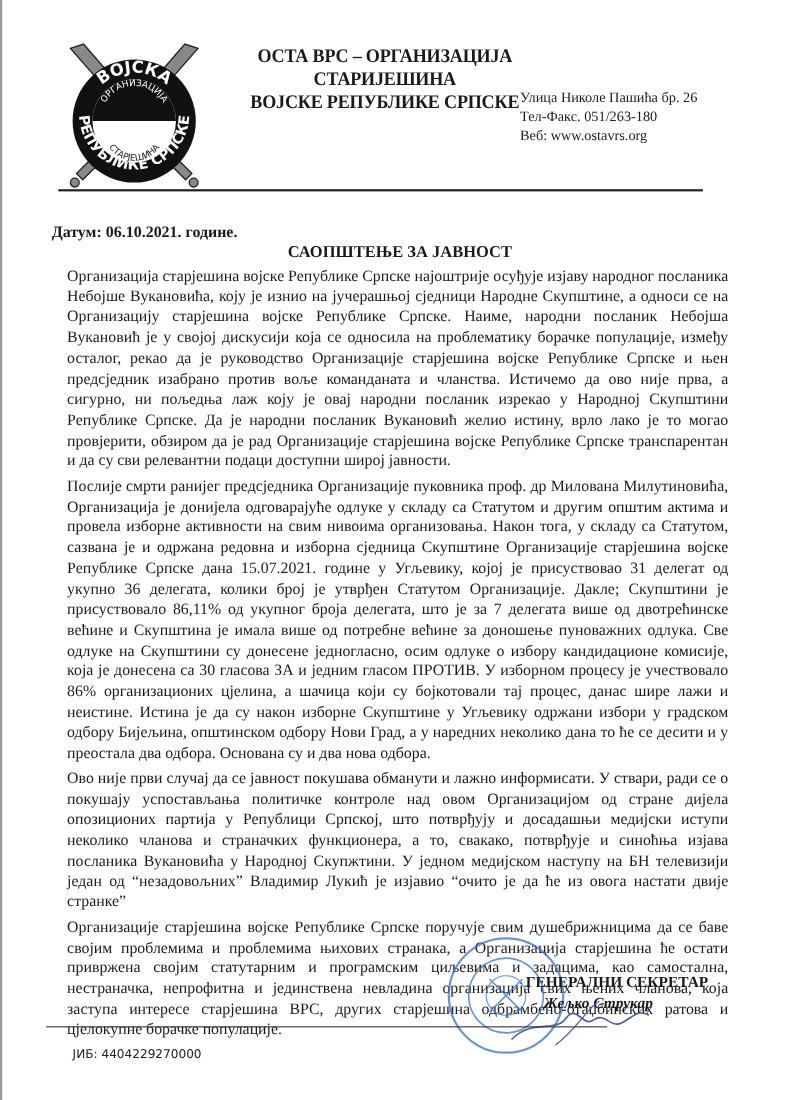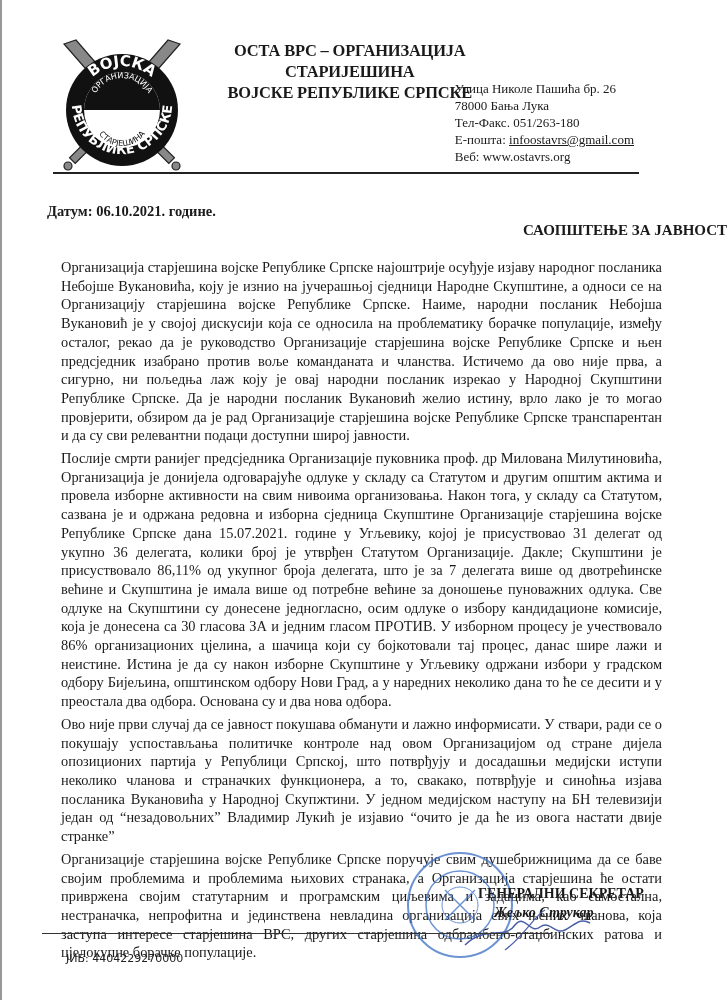--- a/index.html
+++ b/index.html
@@ -4,22 +4,22 @@
 <style>
   html, body { margin:0; padding:0; background:#ffffff; }
   body { width:727px; height:1000px; position:relative; overflow:hidden; font-family:"Liberation Serif", serif; color:#1a1a1a; }
   .left-border { position:absolute; left:0; top:0; width:2px; height:1000px; background:#444; opacity:0.55; }
   .logo { position:absolute; left:58px; top:38px; width:128px; height:140px; }
   .org-title { position:absolute; left:190px; top:40px; width:340px; text-align:center; font-weight:bold; font-size:17.5px; line-height:21px; letter-spacing:-0.2px; transform:scaleX(0.94); transform-origin:left top; }
   .contact { position:absolute; right:93px; top:80px; text-align:left; font-size:13px; line-height:17px; }
   .contact .email { text-decoration:underline; }
   .header-rule { position:absolute; left:53px; top:235px; width:586px; height:1.5px; background:#222; top:235px; }
   .date { position:absolute; left:47px; top:203px; font-weight:bold; font-size:14.5px; }
-  .doc-title { position:absolute; left:0; width:727px; top:222px; text-align:right; font-weight:bold; font-size:15px; }
-  .body-text { position:absolute; left:61px; top:258px; width:601px; font-size:14.4px; line-height:18.7px; text-align:justify; }
+  .doc-title { position:absolute; left:0; width:727px; top:222px; text-align:center; font-weight:bold; font-size:15px; }
+  .body-text { position:absolute; left:61px; top:242px; width:601px; font-size:14.4px; line-height:18.7px; text-align:justify; }
   .body-text p { margin:0 0 4px 0; }
   .stamp { position:absolute; left:405px; top:850px; width:110px; height:110px; opacity:0.75; }
   .signature-block { position:absolute; left:478px; top:884px; font-weight:bold; font-size:14px; line-height:19px; }
   .signature-block .name { font-style:italic; padding-left:16px; }
   .sig-scribble { position:absolute; left:455px; top:905px; width:140px; height:50px; }
   .footer-rule { position:absolute; left:42px; top:933px; width:510px; height:1px; background:#333; }
   .footer { position:absolute; left:66px; top:950px; font-family:"DejaVu Sans", sans-serif; font-size:11px; line-height:18px; color:#222; }
   .footer b { font-weight:normal; }
 </style>
 </head>
@@ -63,23 +63,21 @@
   </text>
 </svg>
 
 <div class="org-title">
   <div>ОСТА ВРС – ОРГАНИЗАЦИЈА СТАРИЈЕШИНА</div>
   <div>ВОЈСКЕ РЕПУБЛИКЕ СРПСКЕ</div>
 </div>
 
 <div class="contact">
   <div>Улица Николе Пашића бр. 26</div>
-  <div>78000 Бања Лука</div>
   <div>Тел-Факс. 051/263-180</div>
-  <div><span>Е-пошта: </span><span class="email">infoostavrs@gmail.com</span></div>
   <div>Веб: www.ostavrs.org</div>
 </div>
 
 <div class="header-rule" style="top:172px;"></div>
 
 <div class="date">Датум: 06.10.2021. године.</div>
 <div class="doc-title">САОПШТЕЊЕ ЗА ЈАВНОСТ</div>
 
 <div class="body-text">
   <p>Организација старјешина војске Републике Српске најоштрије осуђује изјаву народног посланика Небојше Вукановића, коју је изнио на јучерашњој сједници Народне Скупштине, а односи се на Организацију старјешина војске Републике Српске. Наиме, народни посланик Небојша Вукановић је у својој дискусији која се односила на проблематику борачке популације, између осталог, рекао да је руководство Организације старјешина војске Републике Српске и њен предсједник изабрано против воље команданата и чланства. Истичемо да ово није прва, а сигурно, ни пољедња лаж коју је овај народни посланик изрекао у Народној Скупштини Републике Српске. Да је народни посланик Вукановић желио истину, врло лако је то могао провјерити, обзиром да је рад Организације старјешина војске Републике Српске транспарентан и да су сви релевантни подаци доступни широј јавности.</p>

